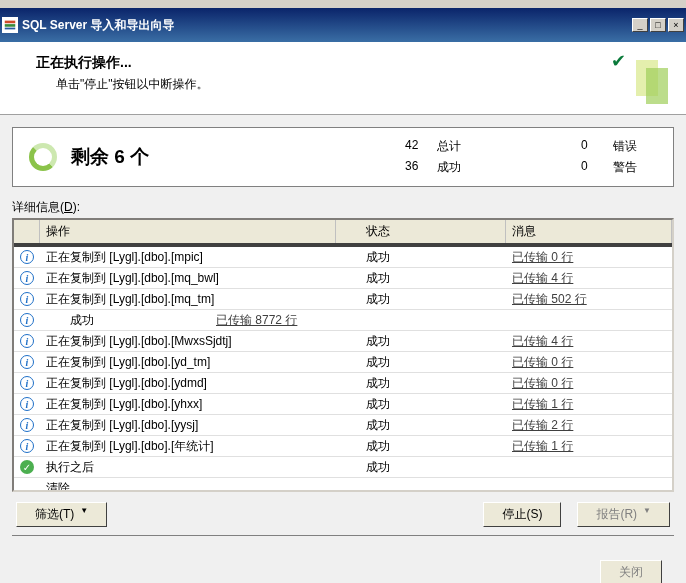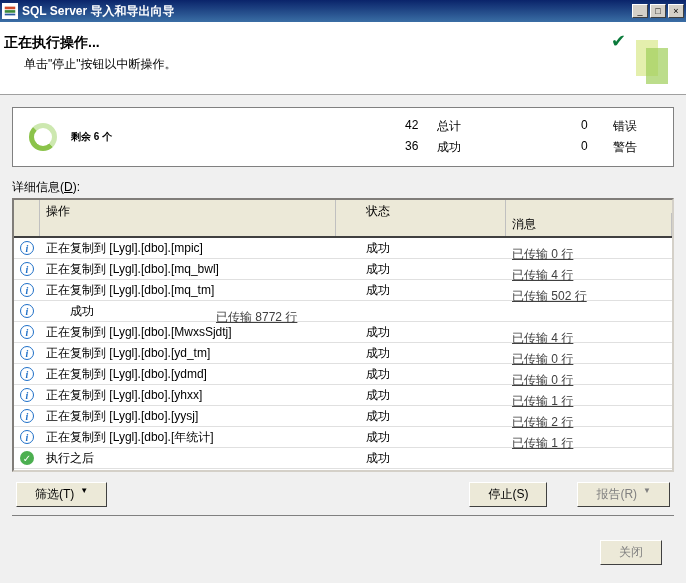--- a/index.html
+++ b/index.html
@@ -5,26 +5,27 @@
 * { box-sizing: border-box; margin: 0; padding: 0; }
 body {
   font-family: Tahoma, "Microsoft YaHei", Arial, sans-serif;
   font-size: 12px;
   background: #d4d0c8;
   width: 686px;
   height: 583px;
   overflow: hidden;
 }
 .titlebar {
-  height: 22px;
+  height: 34px;
   background: linear-gradient(to bottom, #0a246a, #3a6ea5);
   color: white;
   display: flex;
   align-items: center;
   padding: 0 2px;
+  margin-top: 8px;
 }
 .titlebar-icon {
   width: 16px; height: 16px;
   background: #fff;
   display: inline-flex;
   align-items: center; justify-content: center;
   margin-right: 4px;
 }
 .titlebar-icon svg { width: 14px; height: 14px; }
 .titlebar-text { flex: 1; font-weight: bold; font-size: 12px; }
@@ -33,21 +34,21 @@
   width: 16px; height: 14px;
   background: #d4d0c8;
   border: 1px solid #fff;
   border-right-color: #404040; border-bottom-color: #404040;
   font-size: 9px; font-family: Marlett, Arial;
   display: flex; align-items: center; justify-content: center;
   color: #000;
 }
 .header {
   background: #fff;
-  padding: 12px 20px 8px 4px;
+  padding: 12px 20px 8px 36px;
   height: 72px;
   position: relative;
 }
 .header-title { font-size: 14px; font-weight: bold; }
 .header-sub { font-size: 12px; margin-left: 20px; margin-top: 4px; }
 .header-deco {
   position: absolute; right: 10px; top: 6px;
   width: 60px; height: 60px;
 }
 .header-check {
@@ -67,21 +68,21 @@
   align-items: center;
   gap: 14px;
 }
 .spinner {
   width: 28px; height: 28px;
   border: 5px solid #8bc34a;
   border-top-color: #cde8b0;
   border-right-color: #cde8b0;
   border-radius: 50%;
 }
-.remaining { font-size: 10px; font-weight: bold; flex: 0 0 200px; }
+.remaining { font-size: 19px; font-weight: bold; flex: 0 0 200px; }
 .stats {
   display: grid;
   grid-template-columns: auto auto;
   column-gap: 120px;
   row-gap: 4px;
   margin-left: auto;
   margin-right: 20px;
   font-size: 12px;
 }
 .stat-pair { display: flex; gap: 8px; }
@@ -90,31 +91,31 @@
 .details-label .u { text-decoration: underline; }
 .table-wrap {
   background: #fff;
   border: 2px inset #d4d0c8;
   height: 274px;
   overflow: hidden;
 }
 .grid-head {
   display: flex;
   background: #ece9d8;
-  border-bottom: 2px solid #404040;
+  border-bottom: 4px solid #404040;
 }
 .gh-cell {
   border-right: 1px solid #c0c0c0;
   padding: 3px 6px;
   font-size: 12px;
 }
 .col-icon { width: 26px; }
 .col-op { width: 296px; }
 .col-status { width: 146px; margin-left: 24px; }
-.col-msg { flex: 1; margin-top: 13px; }
+.col-msg { flex: 1; }
 .grid-body { }
 .grid-row {
   display: flex;
   border-bottom: 1px solid #e0e0e0;
   height: 21px;
   align-items: center;
 }
 .gc { padding: 0 6px; font-size: 12px; overflow: hidden; text-overflow: ellipsis; white-space: nowrap; }
 .gc.col-icon { padding: 0; display: flex; justify-content: center; }
 .icon-info {
@@ -323,21 +324,21 @@
           <div class="gc col-msg"></div>
         </div>
       </div>
   </div>
 
   <div class="btn-row">
     <button class="btn">
       <span>筛选(T)</span>
         <span class="tri">▼</span>
     </button>
-    <div style="display:flex;gap:30px">
+    <div style="display:flex;gap:16px">
       <button class="btn">
           <span>停止(S)</span>
         </button>
       <button class="btn disabled">
         <span>报告(R)</span>
           <span class="tri">▼</span>
       </button>
     </div>
   </div>
 

